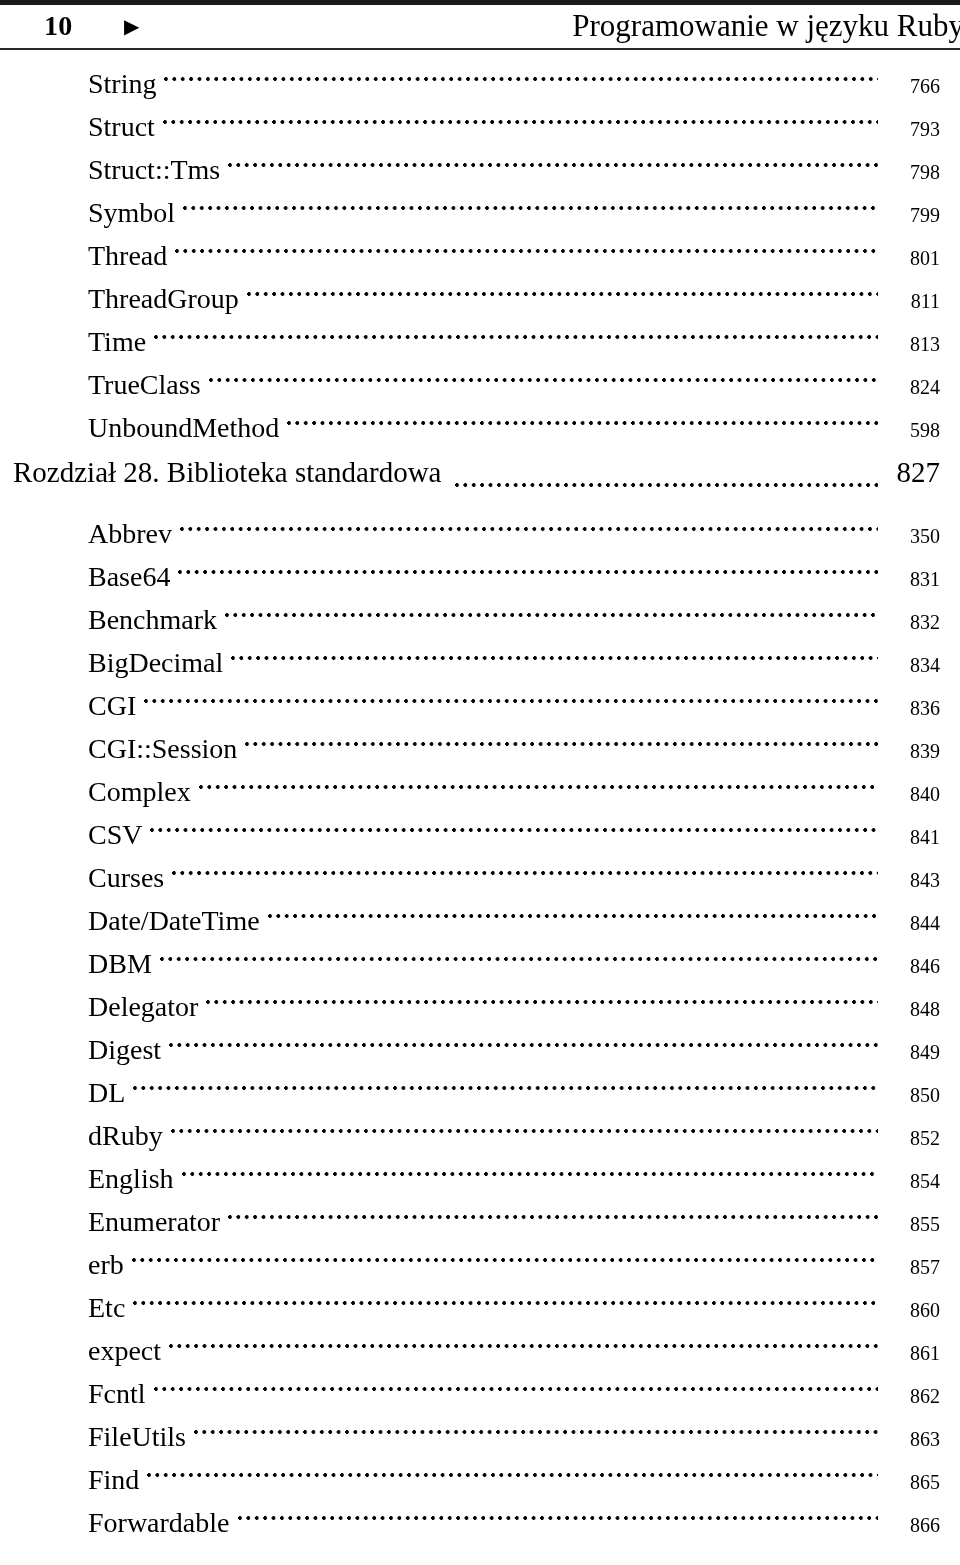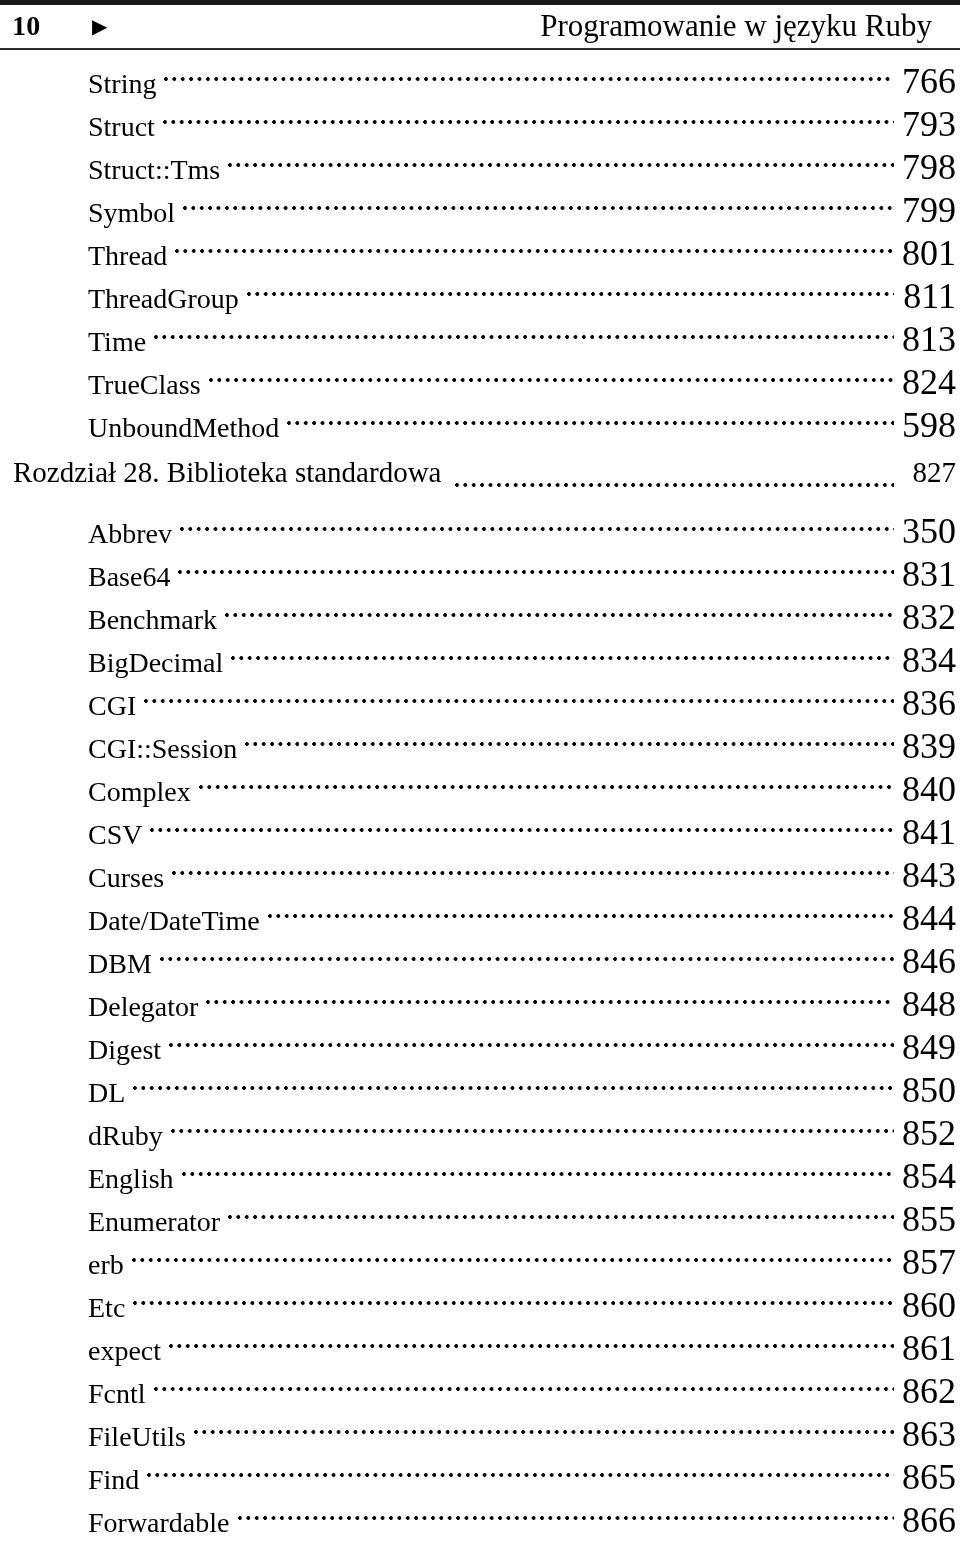--- a/index.html
+++ b/index.html
@@ -21,20 +21,21 @@
   
   .page-header {
     position: absolute;
     left: 0;
     top: 0;
     width: 960px;
     height: 50px;
     box-sizing: border-box;
     border-top: 5px solid #1a1a1a;
     border-bottom: 2px solid #2a2a2a;
+    padding-left: 32px;
   }
   .header-inner {
     position: relative;
     width: 960px;
     height: 43px;
     display: flex;
     align-items: center;
   }
   .header-folio {
     position: absolute;
@@ -70,21 +71,21 @@
     left: 0;
     top: 50px;
     width: 960px;
   }
   .toc-row {
     display: flex;
     align-items: baseline;
     height: 43px;
     box-sizing: border-box;
     padding-left: 88px;
-    padding-right: 4px;
+    padding-right: 20px;
     white-space: nowrap;
   }
   .toc-row .label {
     font-size: 28px;
     line-height: 43px;
     flex: 0 0 auto;
   }
   .toc-row .leader {
     flex: 1 1 auto;
     overflow: hidden;
@@ -98,21 +99,21 @@
     left: 0;
     right: 0;
     bottom: 12px;
     height: 4px;
     background-image: radial-gradient(circle at 2px 2px, #000 1.7px, rgba(0,0,0,0) 2.1px);
     background-size: 8.4px 4px;
     background-repeat: repeat-x;
   }
   .toc-row .pageno {
     flex: 0 0 auto;
-    font-size: 36px;
+    font-size: 20px;
     line-height: 43px;
     min-width: 56px;
     text-align: right;
   }
 
   
   .toc-row.chapter {
     height: 63px;
     padding-left: 13px;
     align-items: flex-end;

